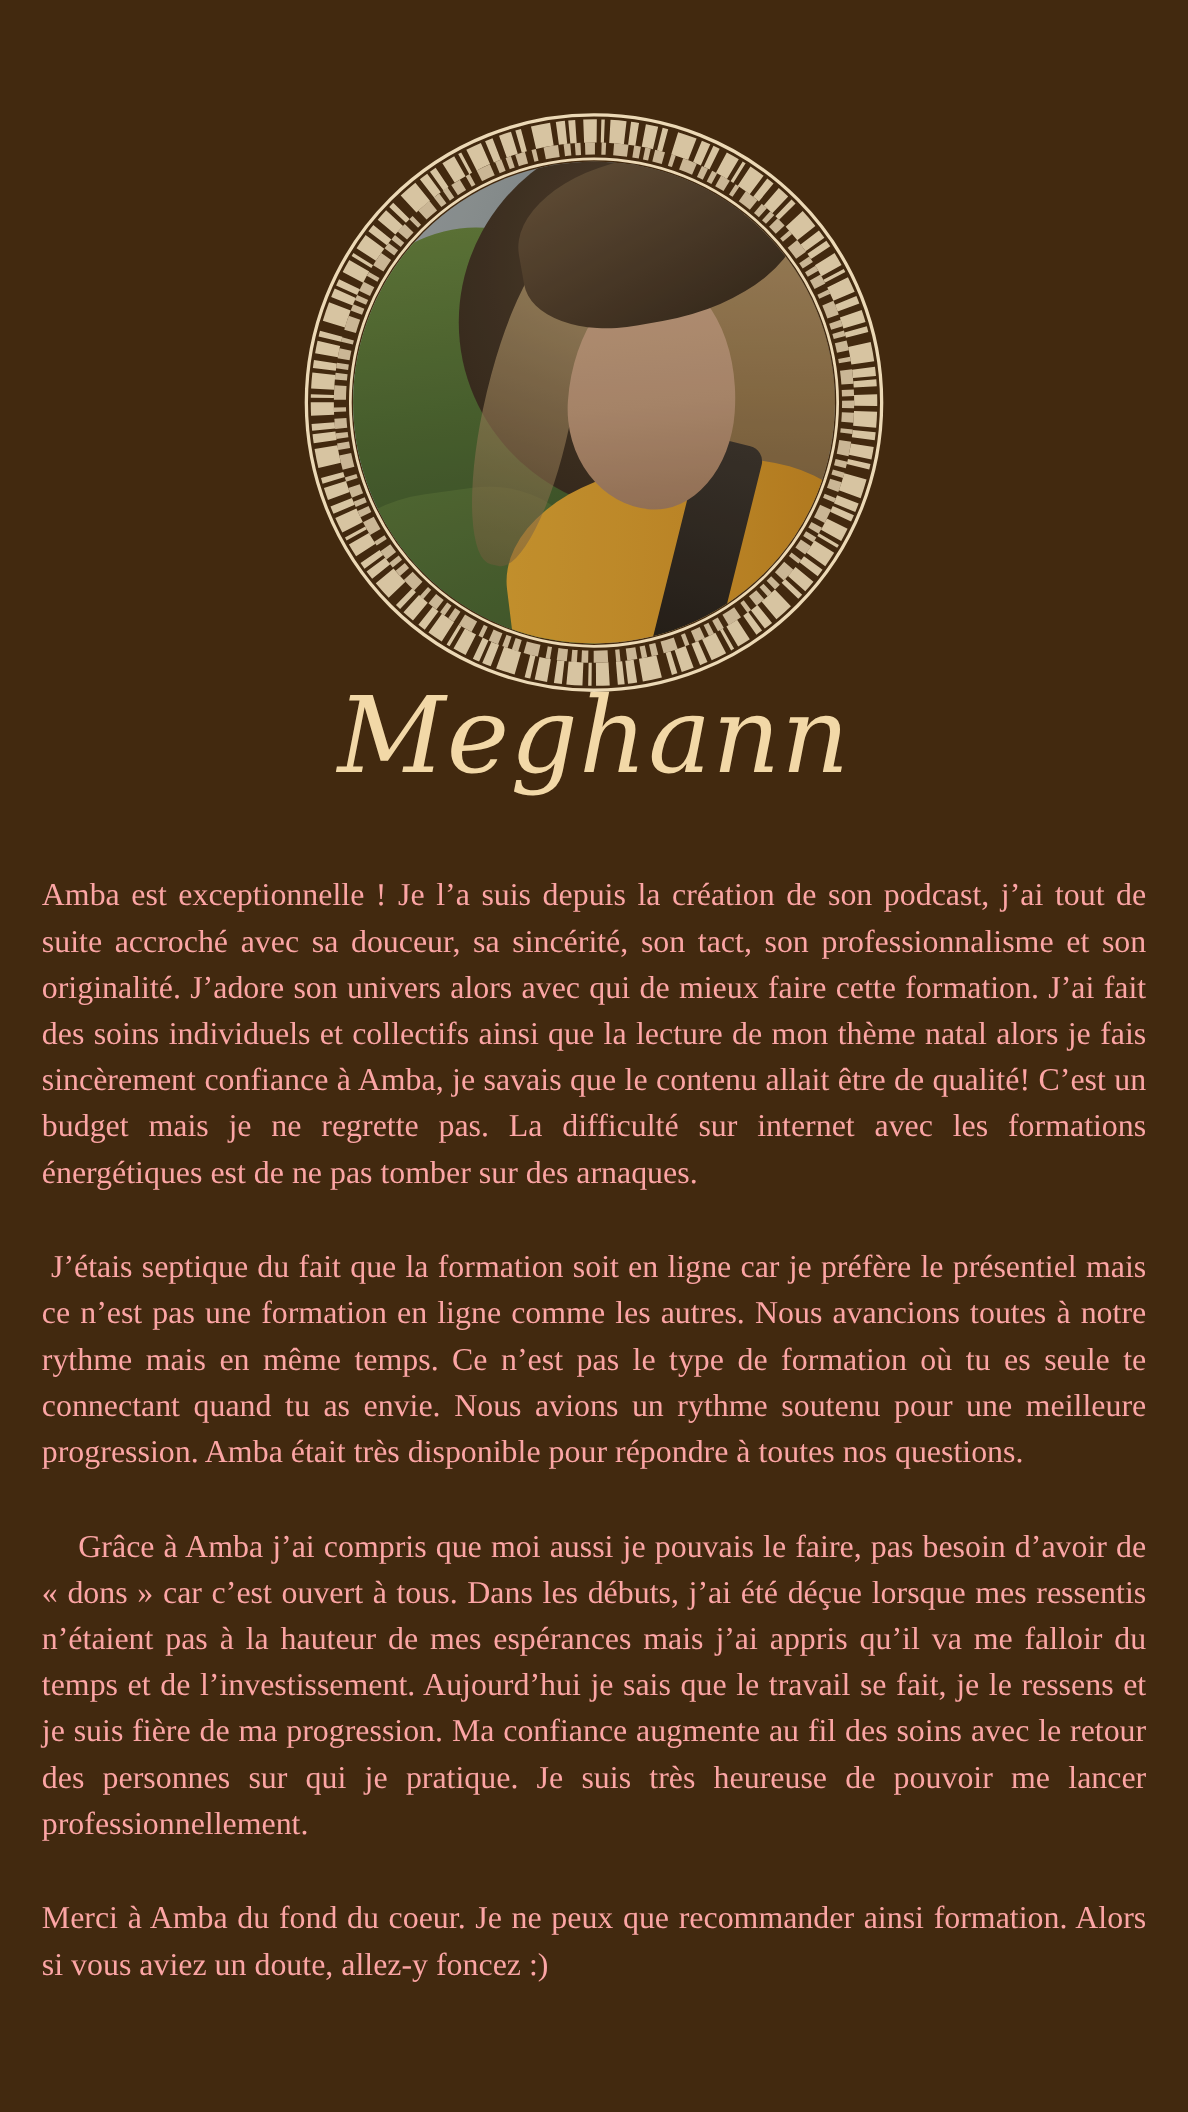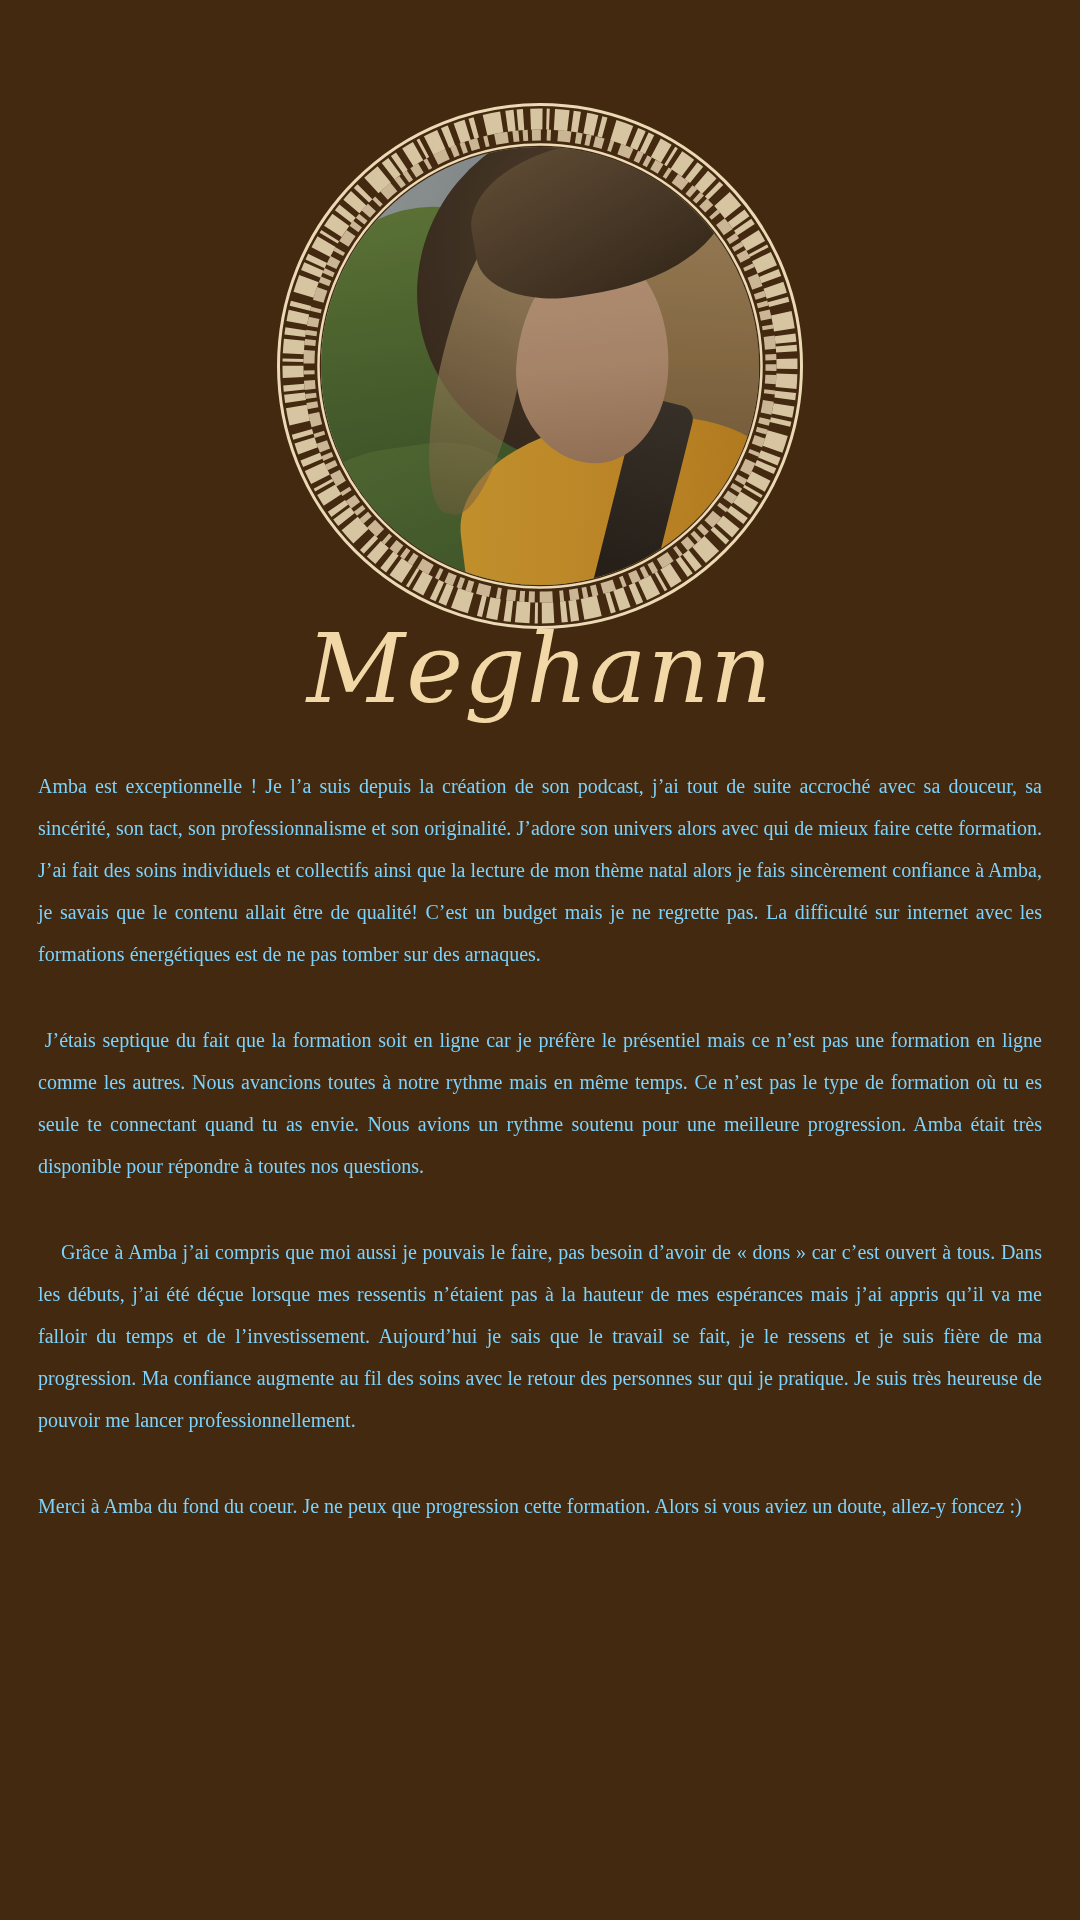--- a/index.html
+++ b/index.html
@@ -59,23 +59,23 @@
     margin-top:-22px;
     font-family:"DejaVu Serif", serif;
     font-style:italic;
     font-size:96px;
     line-height:1.25;
     color:#f2d8a7;
     letter-spacing:1px;
     text-align:center;
   }
   .content{
-    margin:36px 38px 0 38px;
-    color:#7dd3fc;
-    font-size:20px;
+    margin:64px 38px 0 38px;
+    color:#fca5a5;
+    font-size:29px;
     line-height:42px;
     text-align:justify;
   }
   .content p{margin:0 0 44px 0;}
   .content p:last-child{margin-bottom:0;}
 </style>
 </head>
 <body>
 
 <div class="header">
@@ -102,14 +102,14 @@
       <div class="ph-tint"></div>
     </div>
   </div>
   <div class="title">Meghann</div>
 </div>
 
 <div class="content">
   <p>Amba est exceptionnelle ! Je l’a suis depuis la création de son podcast, j’ai tout de suite accroché avec sa douceur, sa sincérité, son tact, son professionnalisme et son originalité. J’adore son univers alors avec qui de mieux faire cette formation. J’ai fait des soins individuels et collectifs ainsi que la lecture de mon thème natal alors je fais sincèrement confiance à Amba, je savais que le contenu allait être de qualité! C’est un budget mais je ne regrette pas. La difficulté sur internet avec les formations énergétiques est de ne pas tomber sur des arnaques.</p>
   <p>&nbsp;J’étais septique du fait que la formation soit en ligne car je préfère le présentiel mais ce n’est pas une formation en ligne comme les autres. Nous avancions toutes à notre rythme mais en même temps. Ce n’est pas le type de formation où tu es seule te connectant quand tu as envie. Nous avions un rythme soutenu pour une meilleure progression. Amba était très disponible pour répondre à toutes nos questions.</p>
   <p>&nbsp;&nbsp;&nbsp;&nbsp;Grâce à Amba j’ai compris que moi aussi je pouvais le faire, pas besoin d’avoir de «&nbsp;dons&nbsp;» car c’est ouvert à tous. Dans les débuts, j’ai été déçue lorsque mes ressentis n’étaient pas à la hauteur de mes espérances mais j’ai appris qu’il va me falloir du temps et de l’investissement. Aujourd’hui je sais que le travail se fait, je le ressens et je suis fière de ma progression. Ma confiance augmente au fil des soins avec le retour des personnes sur qui je pratique. Je suis très heureuse de pouvoir me lancer professionnellement.</p>
-  <p>Merci à Amba du fond du coeur. Je ne peux que progression cette formation. Alors si vous aviez un doute, allez-y foncez :)</p>
+  <p>Merci à Amba du fond du coeur. Je ne peux que recommander ainsi formation. Alors si vous aviez un doute, allez-y foncez :)</p>
 </div>
 
 </body></html>

